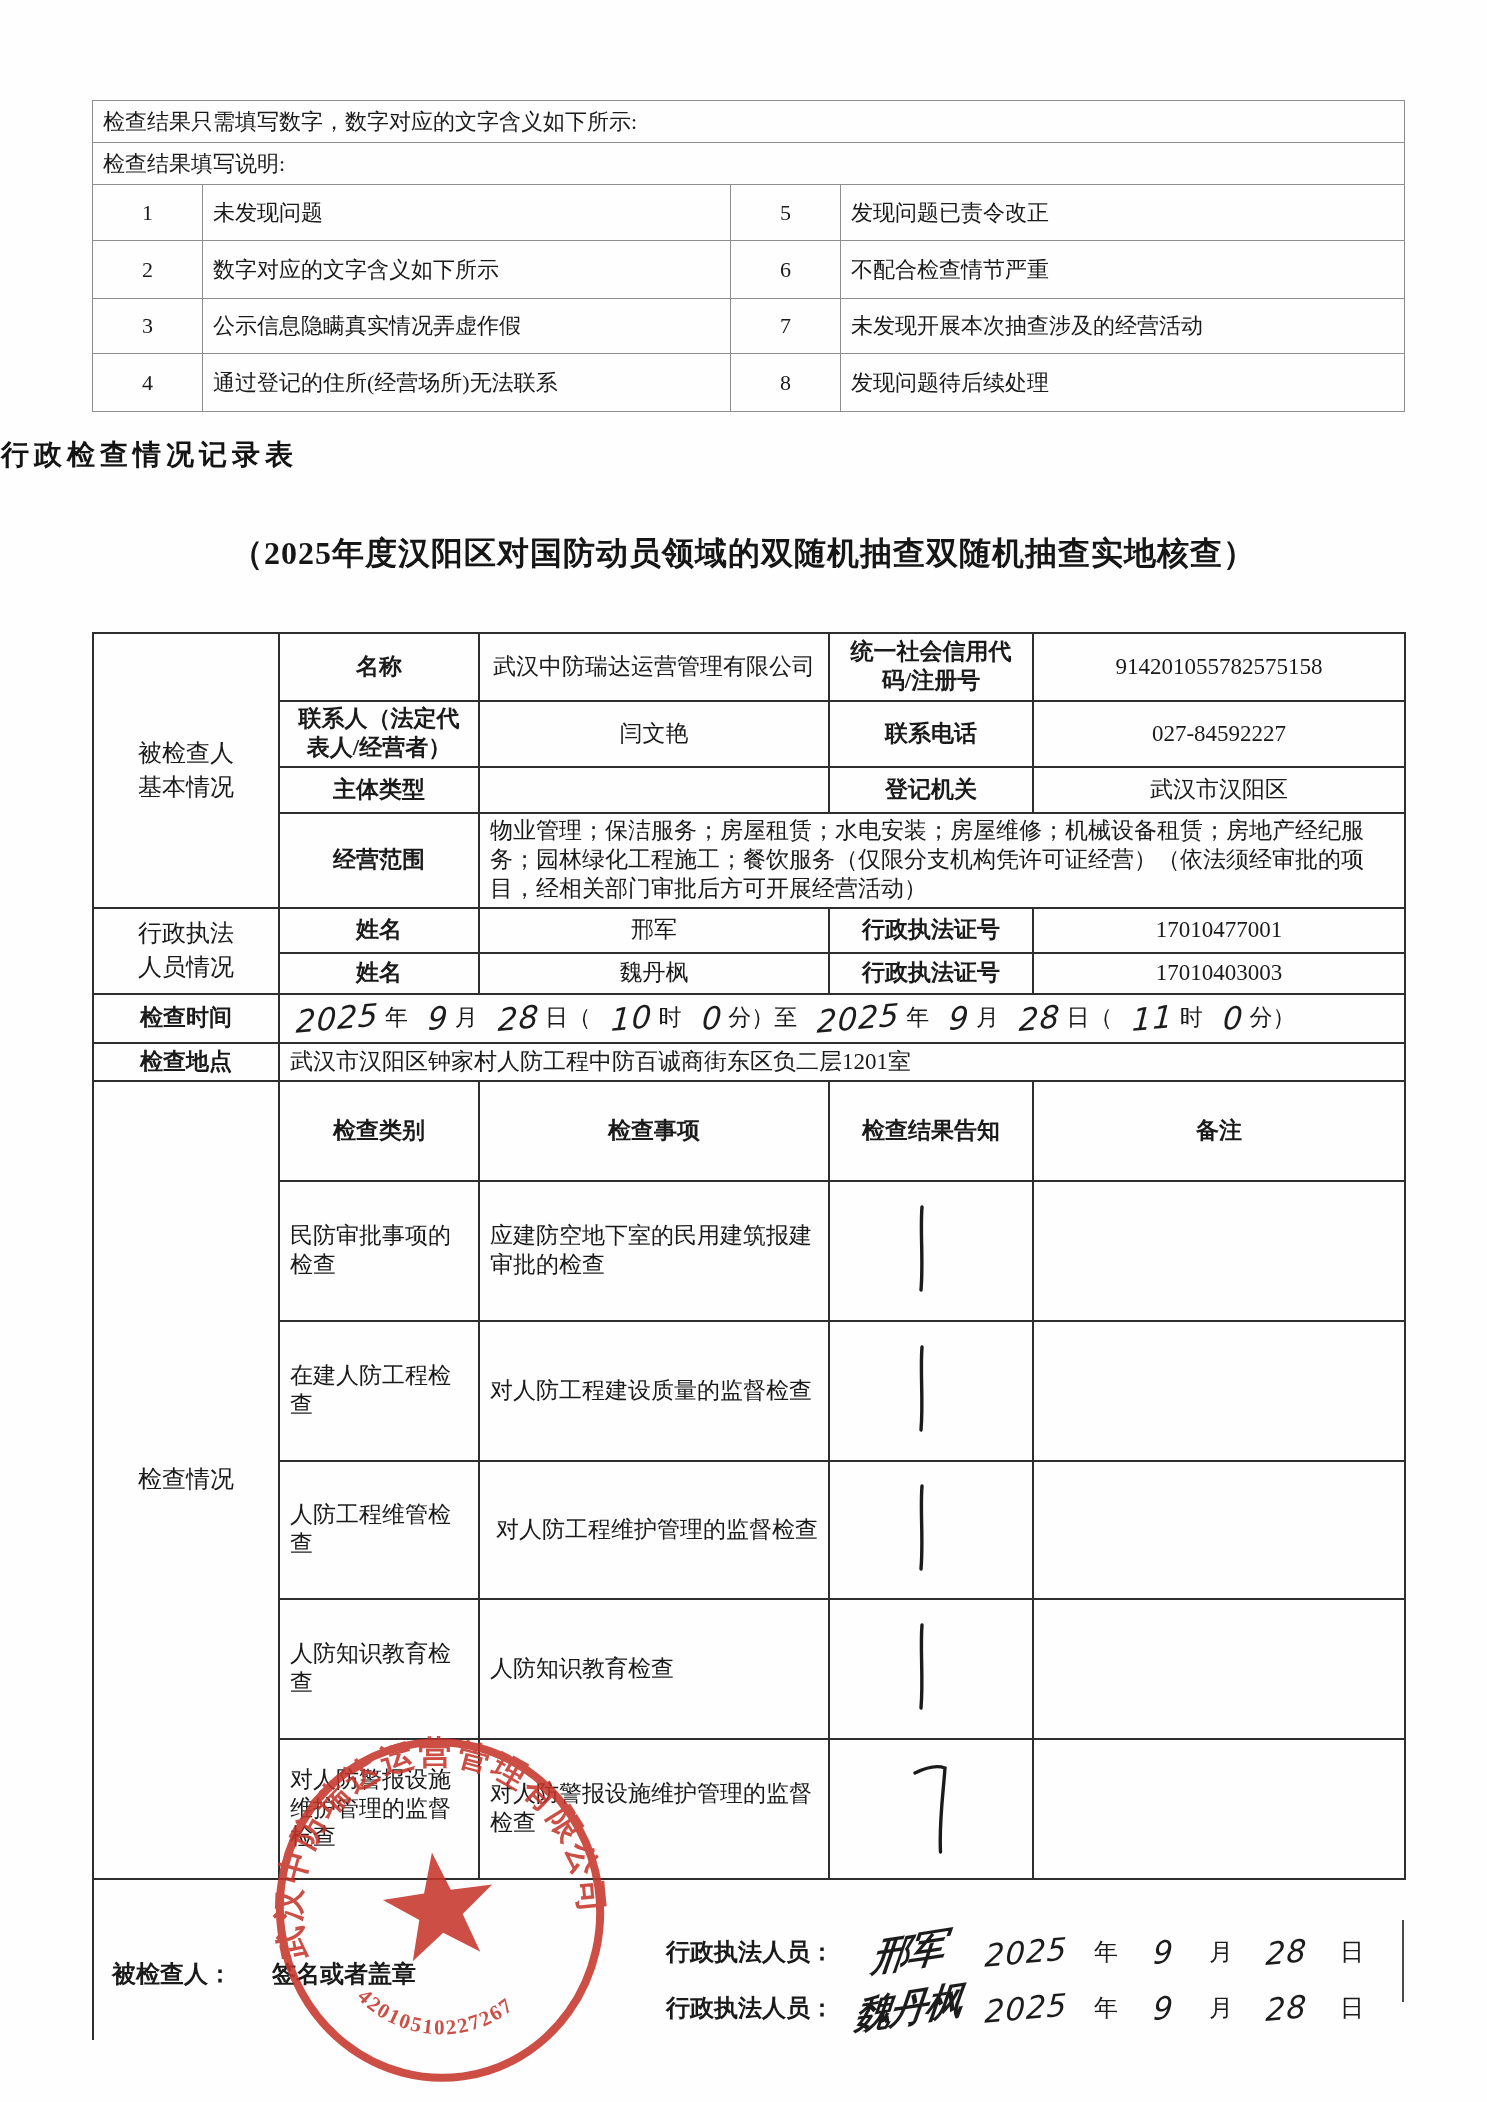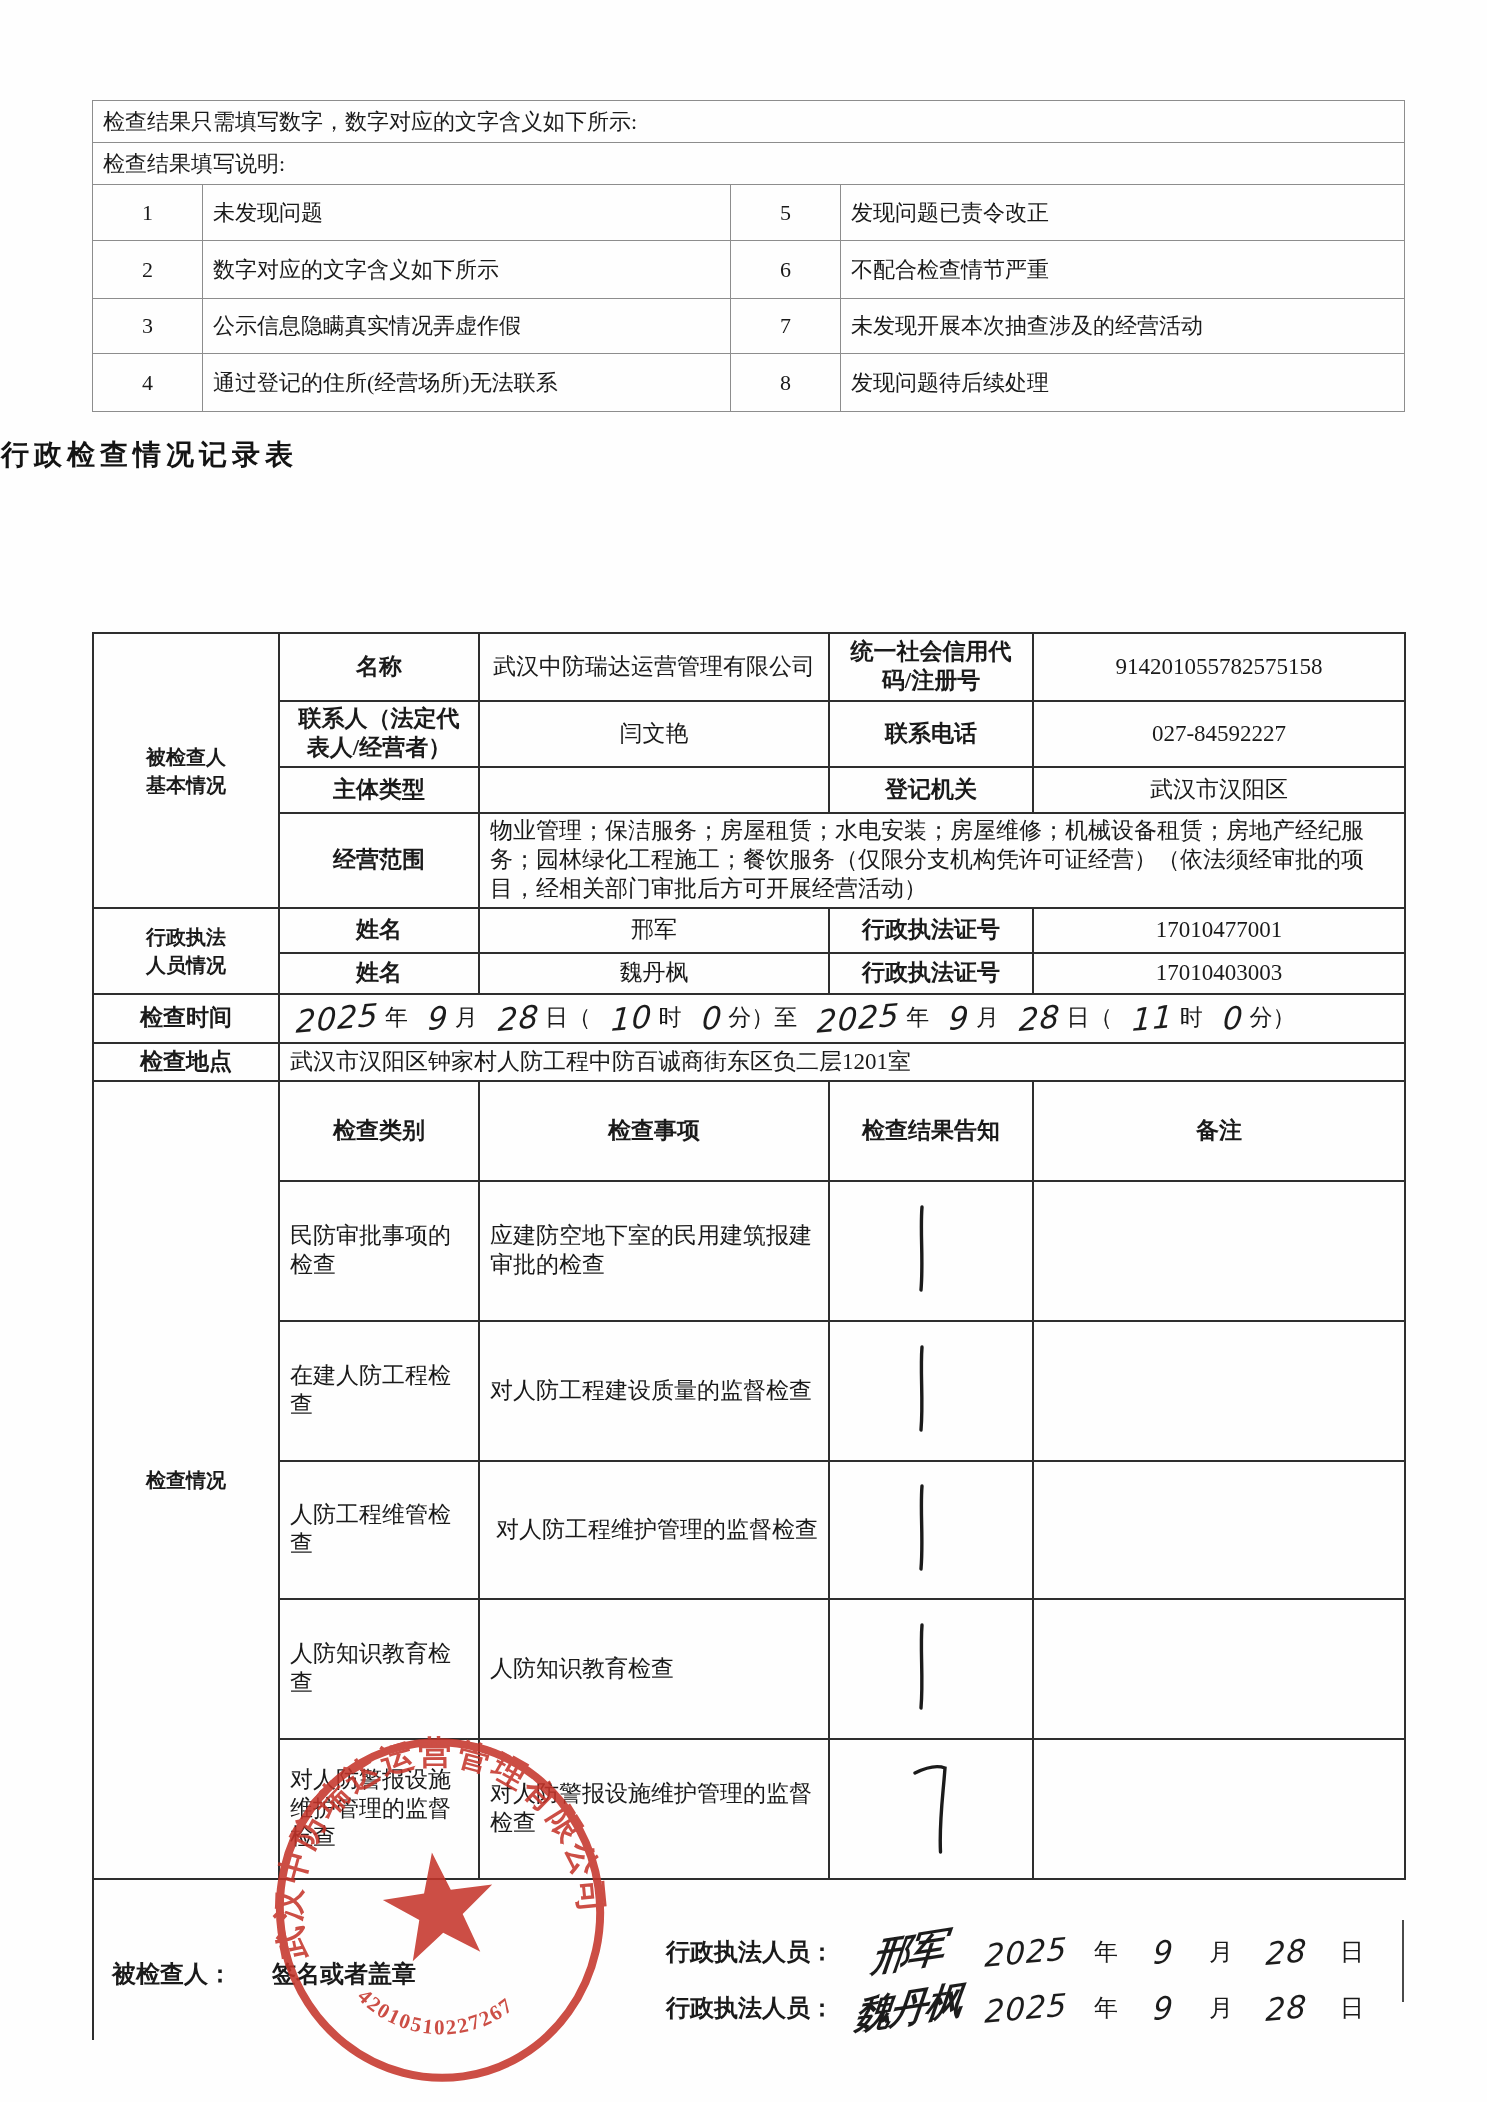--- a/index.html
+++ b/index.html
@@ -41,21 +41,21 @@
     font-size: 23px;
   }
   .main-table td {
     border: 2px solid #2e2e2e;
     padding: 3px 10px;
     vertical-align: middle;
     text-align: center;
     line-height: 1.25;
   }
   .main-table td.lbl { font-weight: bold; }
-  .main-table td.left-sec { font-weight: bold; font-size: 20px; line-height: 1.4; }
+  .main-table td.left-sec { font-weight: normal; font-size: 24px; line-height: 1.4; }
   .main-table td.scope-val, .main-table td.loc-val { text-align: left; }
   .main-table td.time-val { text-align: left; padding: 0 6px; }
   
   .time-flex { display: flex; align-items: center; white-space: nowrap; }
   .time-flex .pr { font-size: 23px; margin: 0 10px 0 6px; }
   .time-flex .hw { margin-left: 10px; }
   
   .hw {
     font-family: "DejaVu Sans", sans-serif;
     font-style: italic;
@@ -133,20 +133,21 @@
     <tr style="height:58px;">
       <td class="num">4</td>
       <td>通过登记的住所(经营场所)无法联系</td>
       <td class="num">8</td>
       <td>发现问题待后续处理</td>
     </tr>
   </tbody>
     </table>
 
   <div class="form-title">行政检查情况记录表</div>
+  <div class="form-subtitle">（2025年度汉阳区对国防动员领域的双随机抽查双随机抽查实地核查）</div>
 
   <table class="main-table">
     <colgroup>
       <col style="width:186px">
         <col style="width:200px">
         <col style="width:350px">
         <col style="width:204px">
         <col style="width:372px">
     </colgroup>
 

